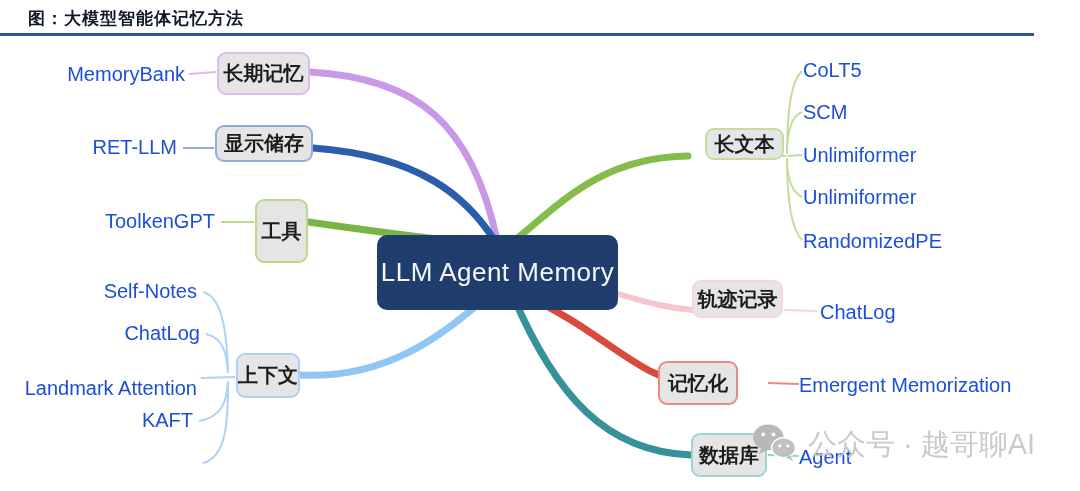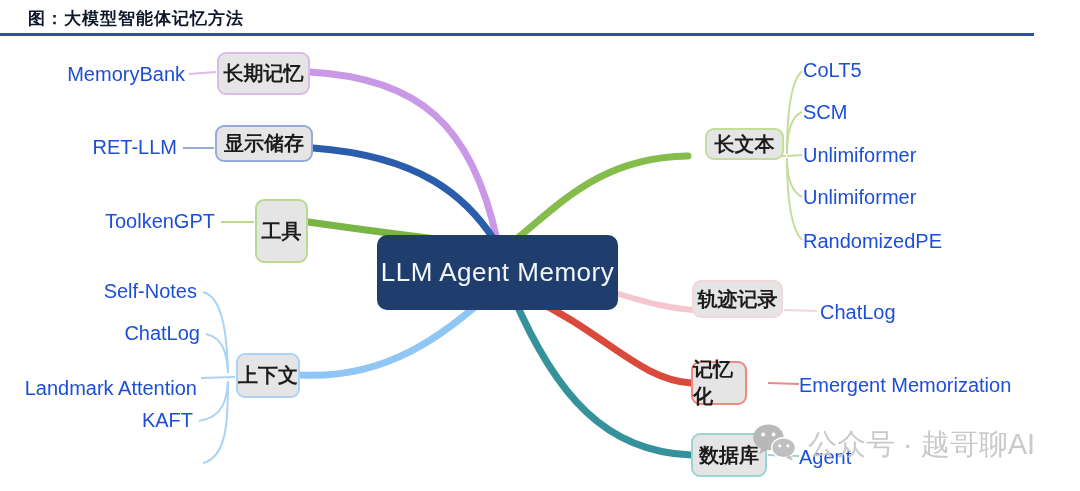--- a/index.html
+++ b/index.html
@@ -91,21 +91,21 @@
   </svg>
 
   <div class="center-node">LLM Agent Memory</div>
 
   <div class="node b-longterm" style="left:217px; top:52px; width:93px; height:43px;">长期记忆</div>
   <div class="node b-explicit" style="left:215px; top:125px; width:98px; height:37px;">显示储存</div>
   <div class="node b-tools" style="left:255px; top:199px; width:53px; height:64px;">工具</div>
   <div class="node b-context" style="left:236px; top:353px; width:64px; height:45px;">上下文</div>
   <div class="node b-longtext" style="left:688px; top:128px; width:79px; height:32px;margin-left:17px;">长文本</div>
   <div class="node b-traj" style="left:692px; top:280px; width:91px; height:38px;">轨迹记录</div>
-  <div class="node b-memo" style="left:691px; top:361px; width:56px; height:44px;">记忆化</div>
+  <div class="node b-memo" style="left:658px; top:361px; width:80px; height:44px;">记忆化</div>
   <div class="node b-db" style="left:691px; top:433px; width:76px; height:44px;">数据库</div>
 
   <div class="leaf r" style="right:895px; top:63px;">MemoryBank</div>
   <div class="leaf r" style="right:903px; top:136px;">RET-LLM</div>
   <div class="leaf r" style="right:865px; top:210px;">ToolkenGPT</div>
   <div class="leaf r" style="right:883px; top:280px;">Self-Notes</div>
   <div class="leaf r" style="right:880px; top:322px;">ChatLog</div>
   <div class="leaf r" style="right:883px; top:366px;margin-top:11px;">Landmark Attention</div>
   <div class="leaf r" style="right:887px; top:409px;">KAFT</div>
 

